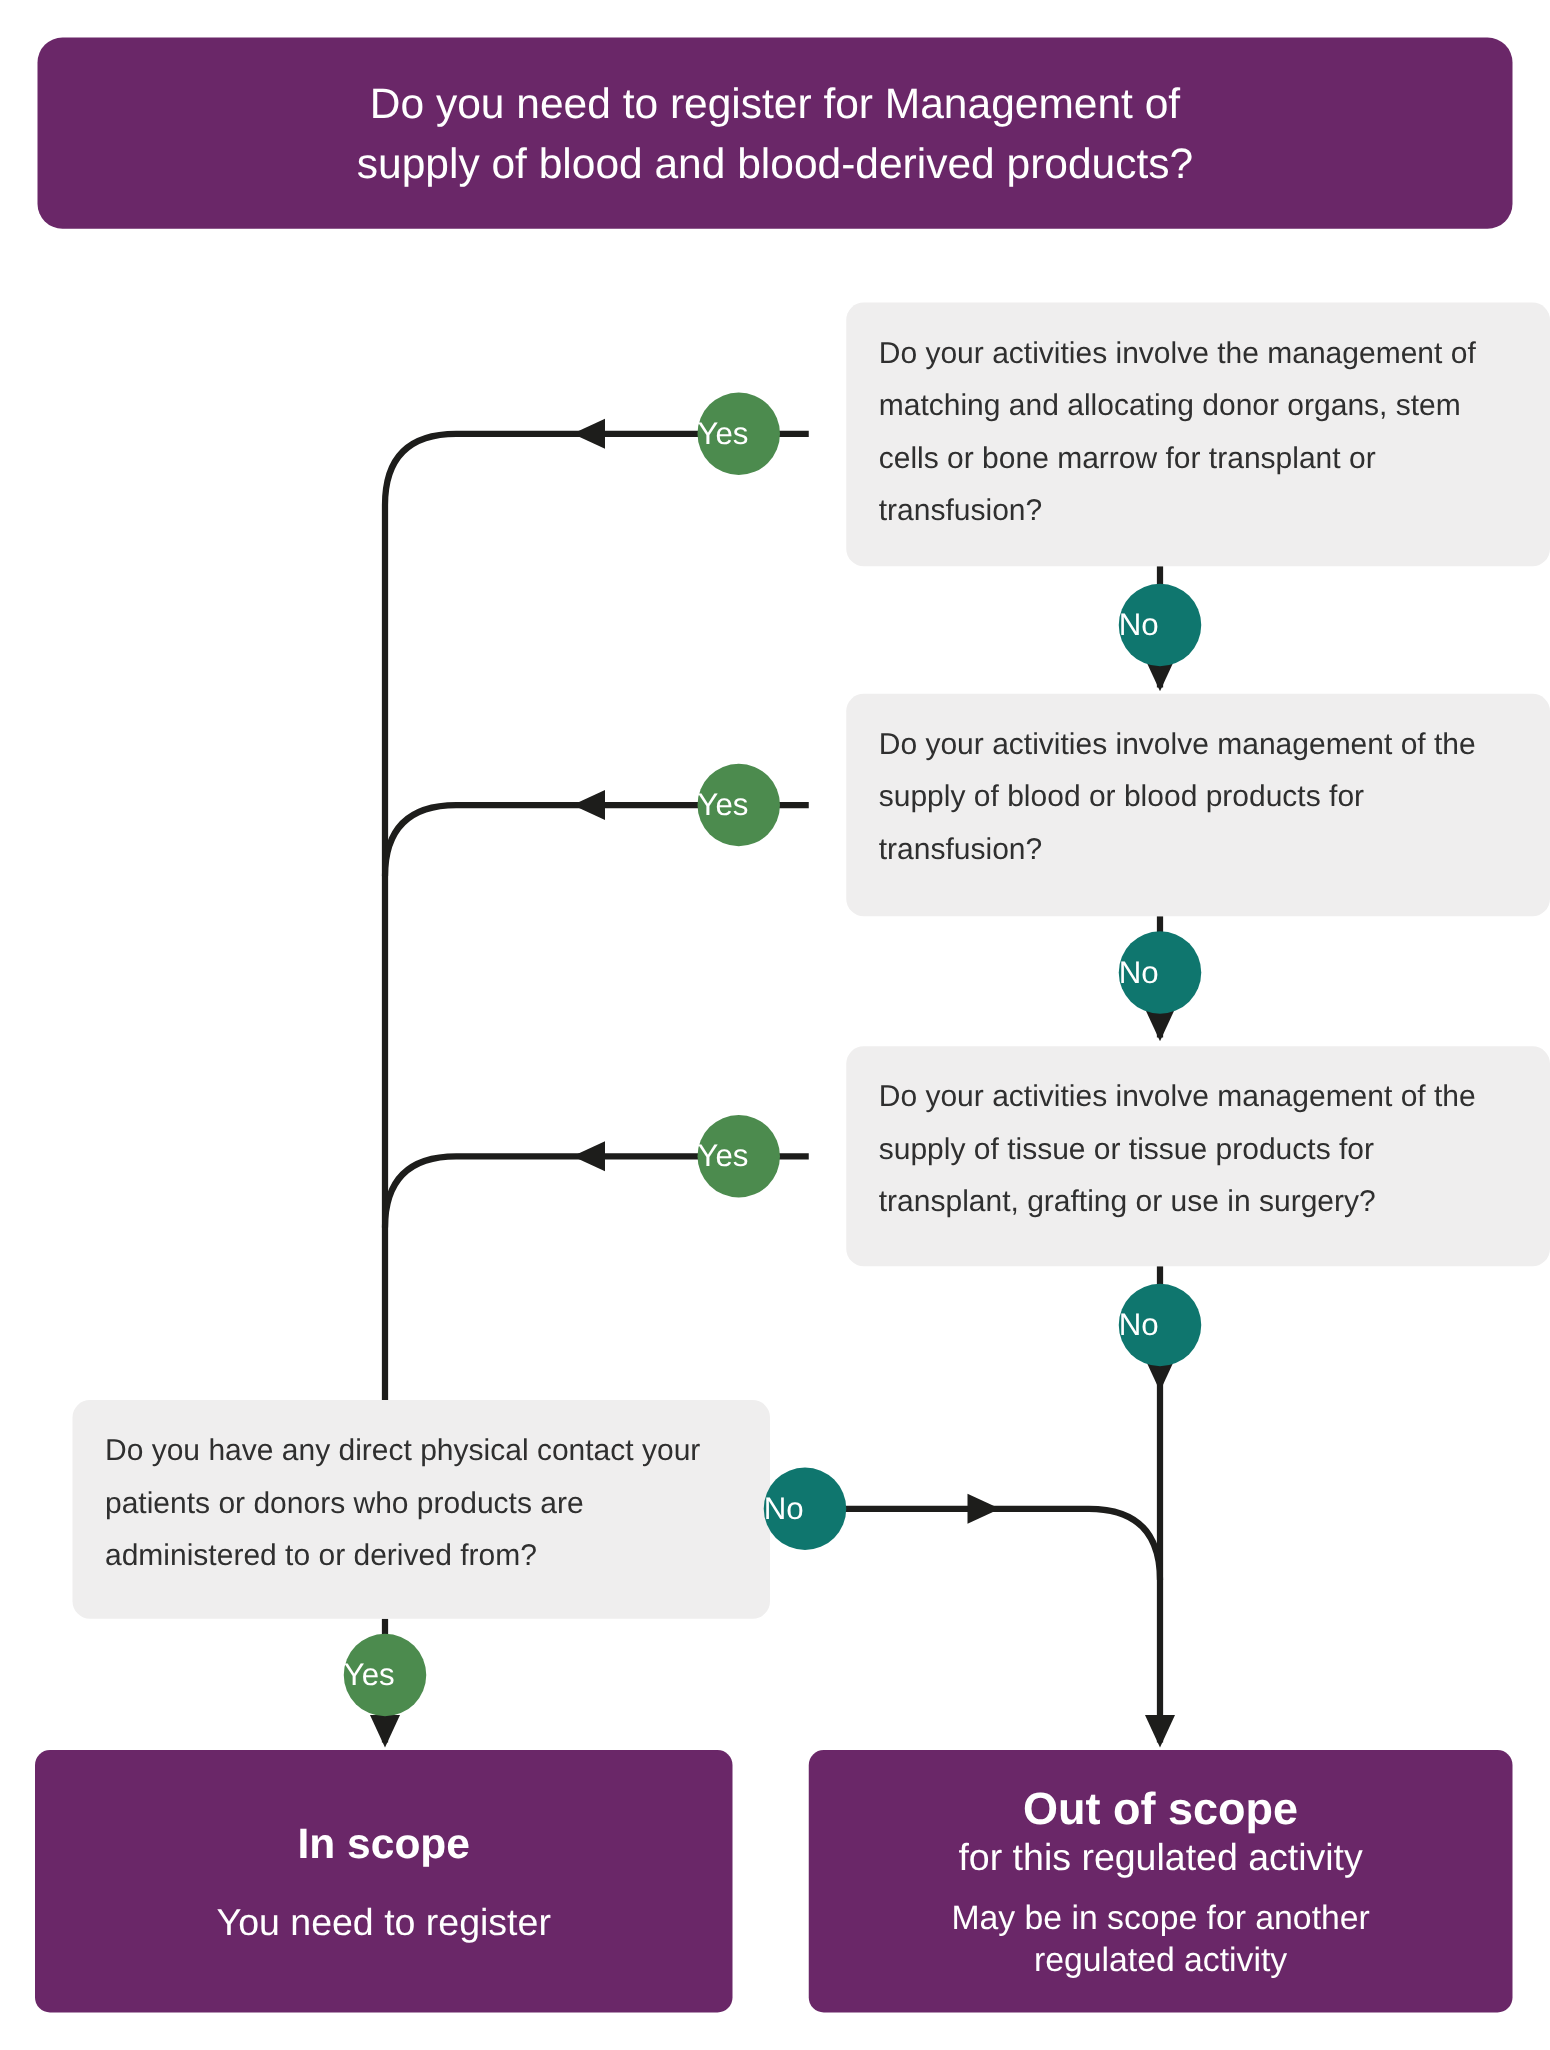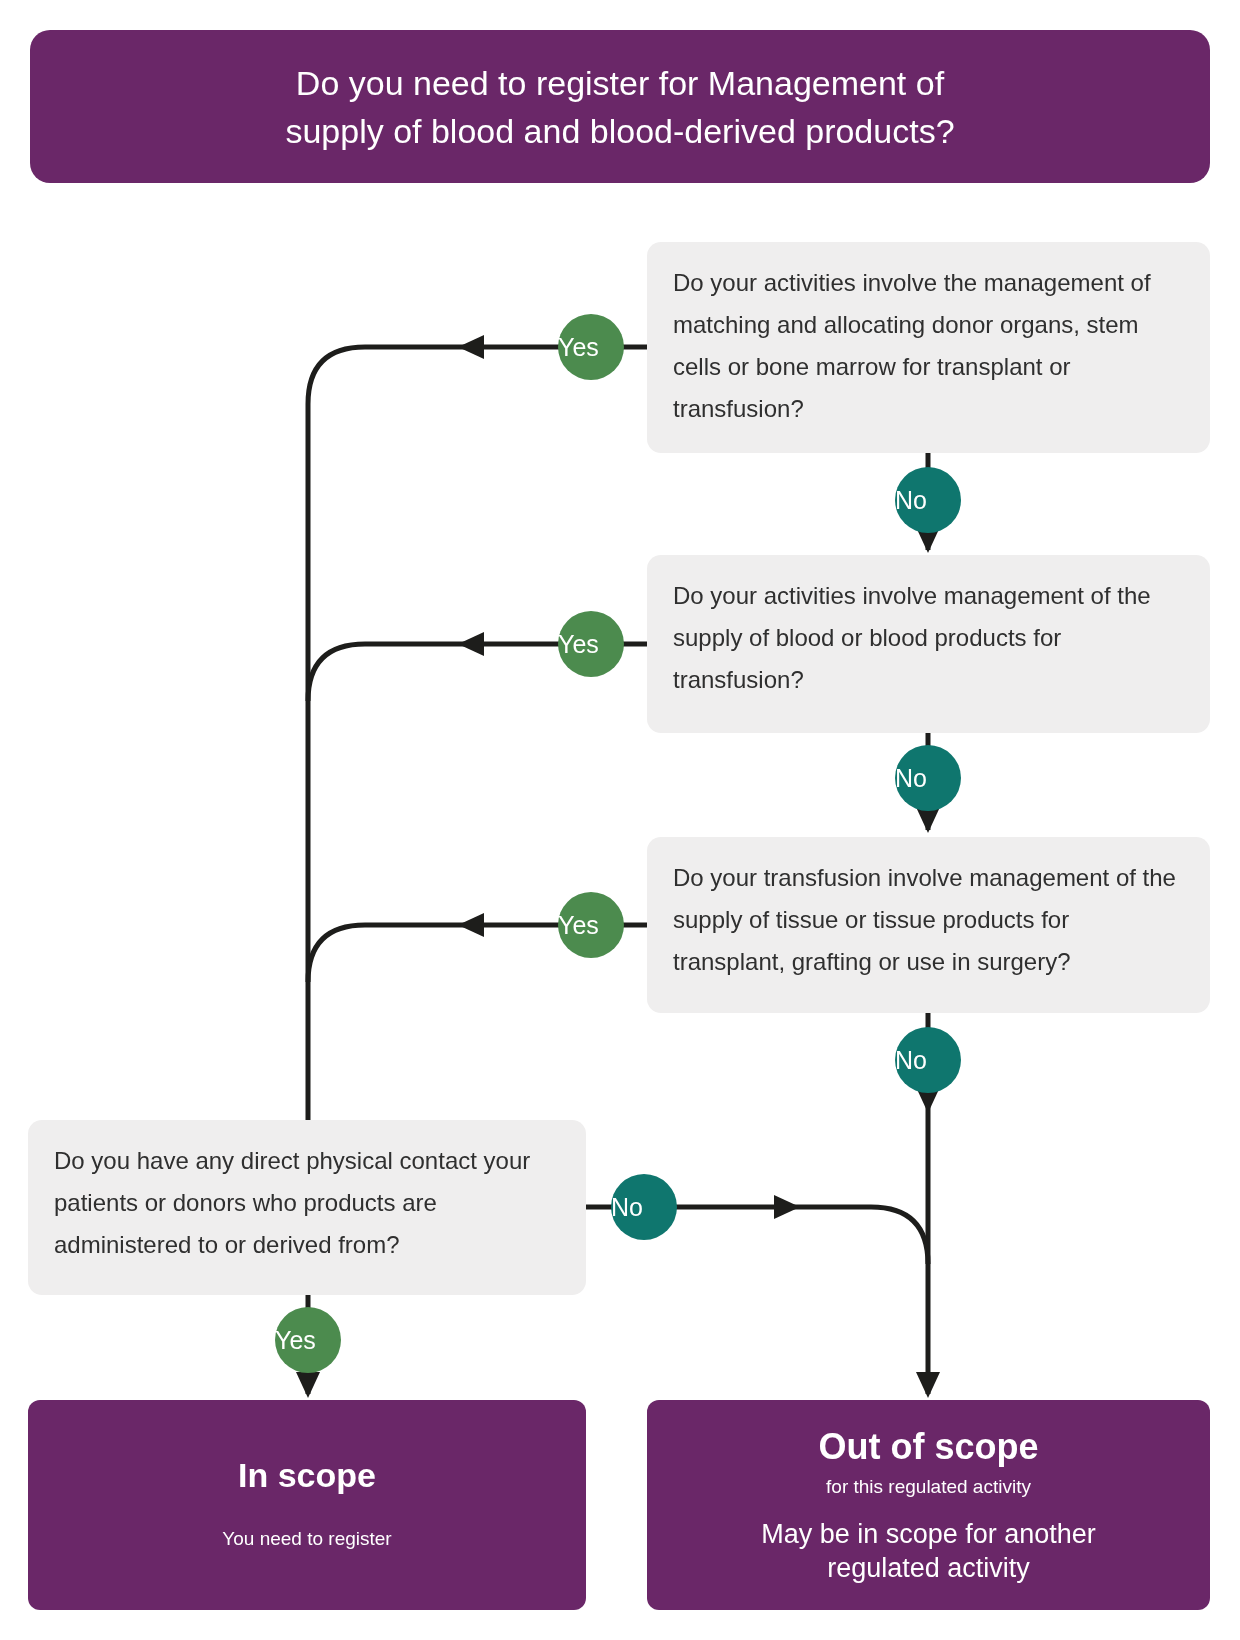--- a/index.html
+++ b/index.html
@@ -12,20 +12,21 @@
     background:#6a2768;border-radius:20px;
     display:flex;align-items:center;justify-content:center;
   }
   .banner h1{
     margin:0;color:#ffffff;font-size:34px;font-weight:400;line-height:48px;
     text-align:center;max-width:960px;text-wrap:balance;
   }
   .qbox{
     position:absolute;background:#efeeee;border-radius:14px;box-sizing:border-box;
     padding:20px 32px 18px 26px;
+    margin-left:30px;
   }
   .qbox p{
     margin:0;color:#2f2f2f;font-size:24px;line-height:42px;font-weight:400;
   }
   .q1{left:647px;top:242px;width:563px;height:211px;}
   .q2{left:647px;top:555px;width:563px;height:178px;}
   .q3{left:647px;top:837px;width:563px;height:176px;}
   .q4{left:28px;top:1120px;width:558px;height:175px;}
   .badge{
     position:absolute;width:66px;height:66px;border-radius:50%;
@@ -47,21 +48,21 @@
   .wires polygon{fill:#1d1d1b;stroke:none;}
   .outcome{
     position:absolute;background:#6a2768;border-radius:12px;box-sizing:border-box;
     display:flex;flex-direction:column;align-items:center;justify-content:center;
     color:#ffffff;text-align:center;padding:10px 40px;
   }
   .outcome.in{left:28px;top:1400px;width:558px;height:210px;gap:24px;}
   .outcome.out{left:647px;top:1400px;width:563px;height:210px;}
   .outcome .big{font-size:36px;font-weight:700;line-height:44px;}
   .outcome.in .big{font-size:34px;}
-  .outcome .sub{font-size:19px;font-weight:400;line-height:36px;}
+  .outcome .sub{font-size:30px;font-weight:400;line-height:36px;}
   .outcome .sub2{font-size:27px;font-weight:400;line-height:34px;margin-top:12px;max-width:440px;}
 </style>
 </head>
 <body>
 
 <div class="canvas">
 
   <svg class="wires" viewBox="0 0 1240 1640" xmlns="http://www.w3.org/2000/svg">
 
     <path d="M 647 347 L 365 347 Q 308 347 308 404 L 308 1120"></path>
@@ -89,21 +90,21 @@
     <h1>Do you need to register for Management of supply of blood and blood-derived products?</h1>
   </header>
 
   <div class="qbox q1">
     <p>Do your activities involve the management of matching and allocating donor organs, stem cells or bone marrow for transplant or transfusion?</p>
   </div>
   <div class="qbox q2">
     <p>Do your activities involve management of the supply of blood or blood products for transfusion?</p>
   </div>
   <div class="qbox q3">
-    <p>Do your transfusion involve management of the supply of tissue or tissue products for transplant, grafting or use in surgery?</p>
+    <p>Do your activities involve management of the supply of tissue or tissue products for transplant, grafting or use in surgery?</p>
   </div>
   <div class="qbox q4">
     <p>Do you have any direct physical contact your patients or donors who products are administered to or derived from?</p>
   </div>
 
   <div class="badge yes b-yes1">
     <span>Yes</span>
   </div>
   <div class="badge no b-no1">
     <span>No</span>

